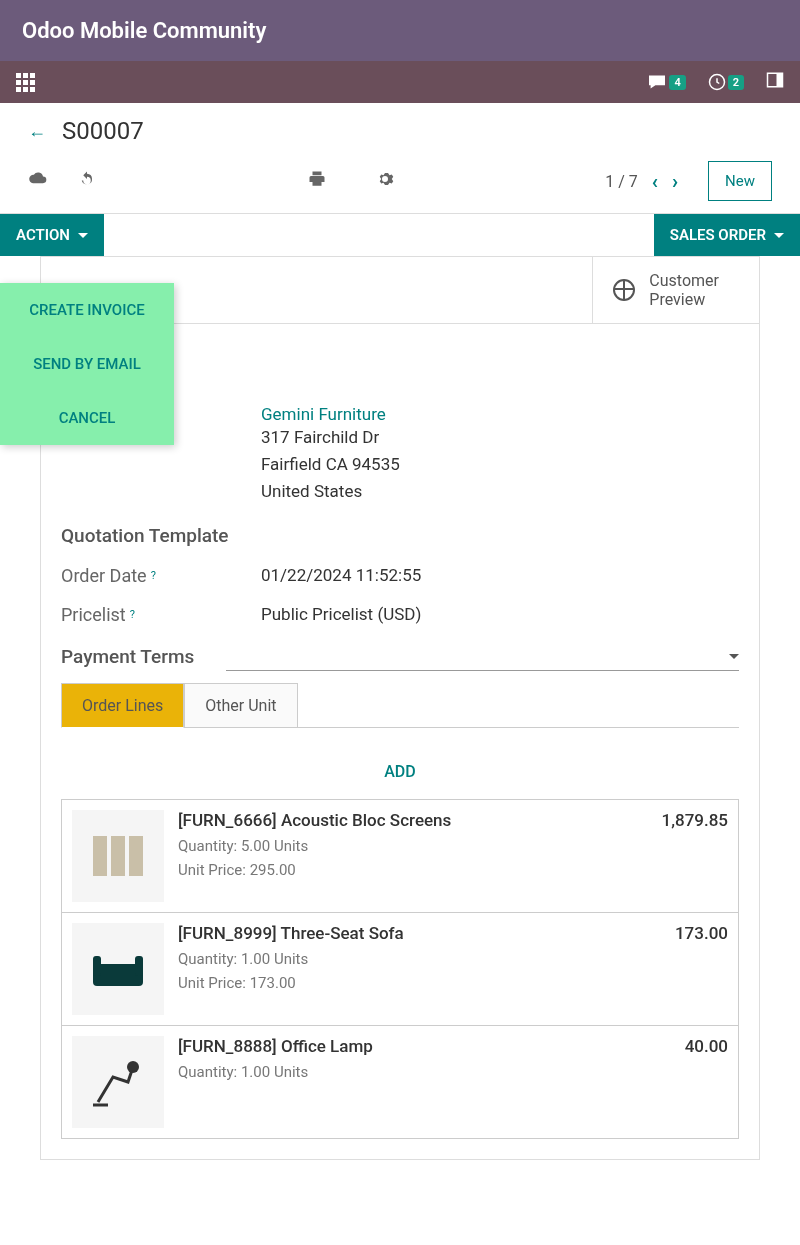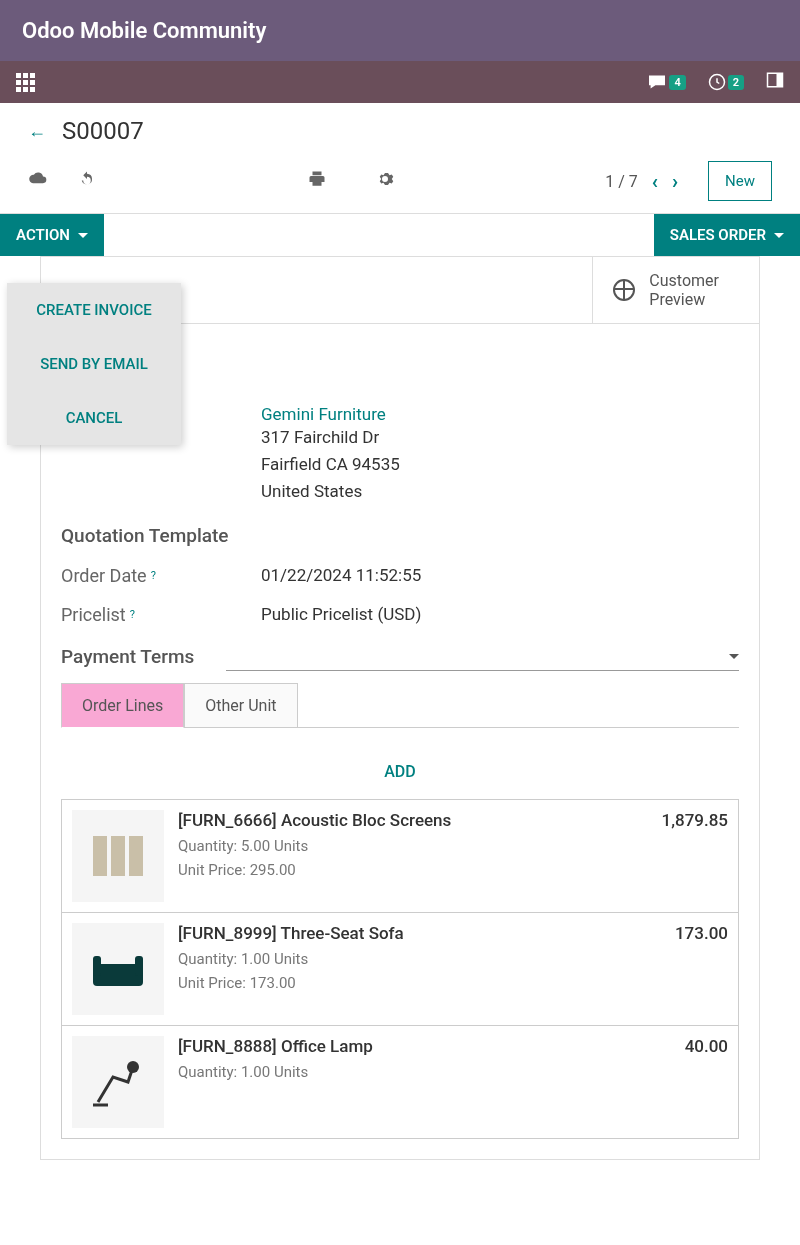--- a/index.html
+++ b/index.html
@@ -135,27 +135,26 @@
     }
     .dropdown-caret {
       width: 0;
       height: 0;
       border-left: 5px solid transparent;
       border-right: 5px solid transparent;
       border-top: 5px solid currentColor;
     }
     .action-menu {
       position: absolute;
-      background: #e5e5e5;
+      background: #86efac;
       box-shadow: 2px 2px 8px rgba(0,0,0,0.2);
       min-width: 174px;
       z-index: 100;
       top: 283px;
       left: 0;
-      margin-left: 7px;
     }
     .action-menu-item {
       padding: 18px 20px;
       color: #008080;
       font-size: 15px;
       font-weight: 500;
       text-align: center;
     }
     .content-area {
       margin: 0 40px;
@@ -257,21 +256,21 @@
     }
     .tab {
       padding: 12px 20px;
       border: 1px solid #ccc;
       color: #555;
       font-size: 16px;
       margin-bottom: -1px;
     }
     .tab.active {
       border-bottom-color: #fff;
-      background: #f9a8d4;
+      background: #eab308;
     }
     .tab:not(.active) {
       background: #fafafa;
     }
     .tab-content {
       border-top: 1px solid #ccc;
       padding: 20px 0 0 0;
     }
     .add-link {
       text-align: center;

